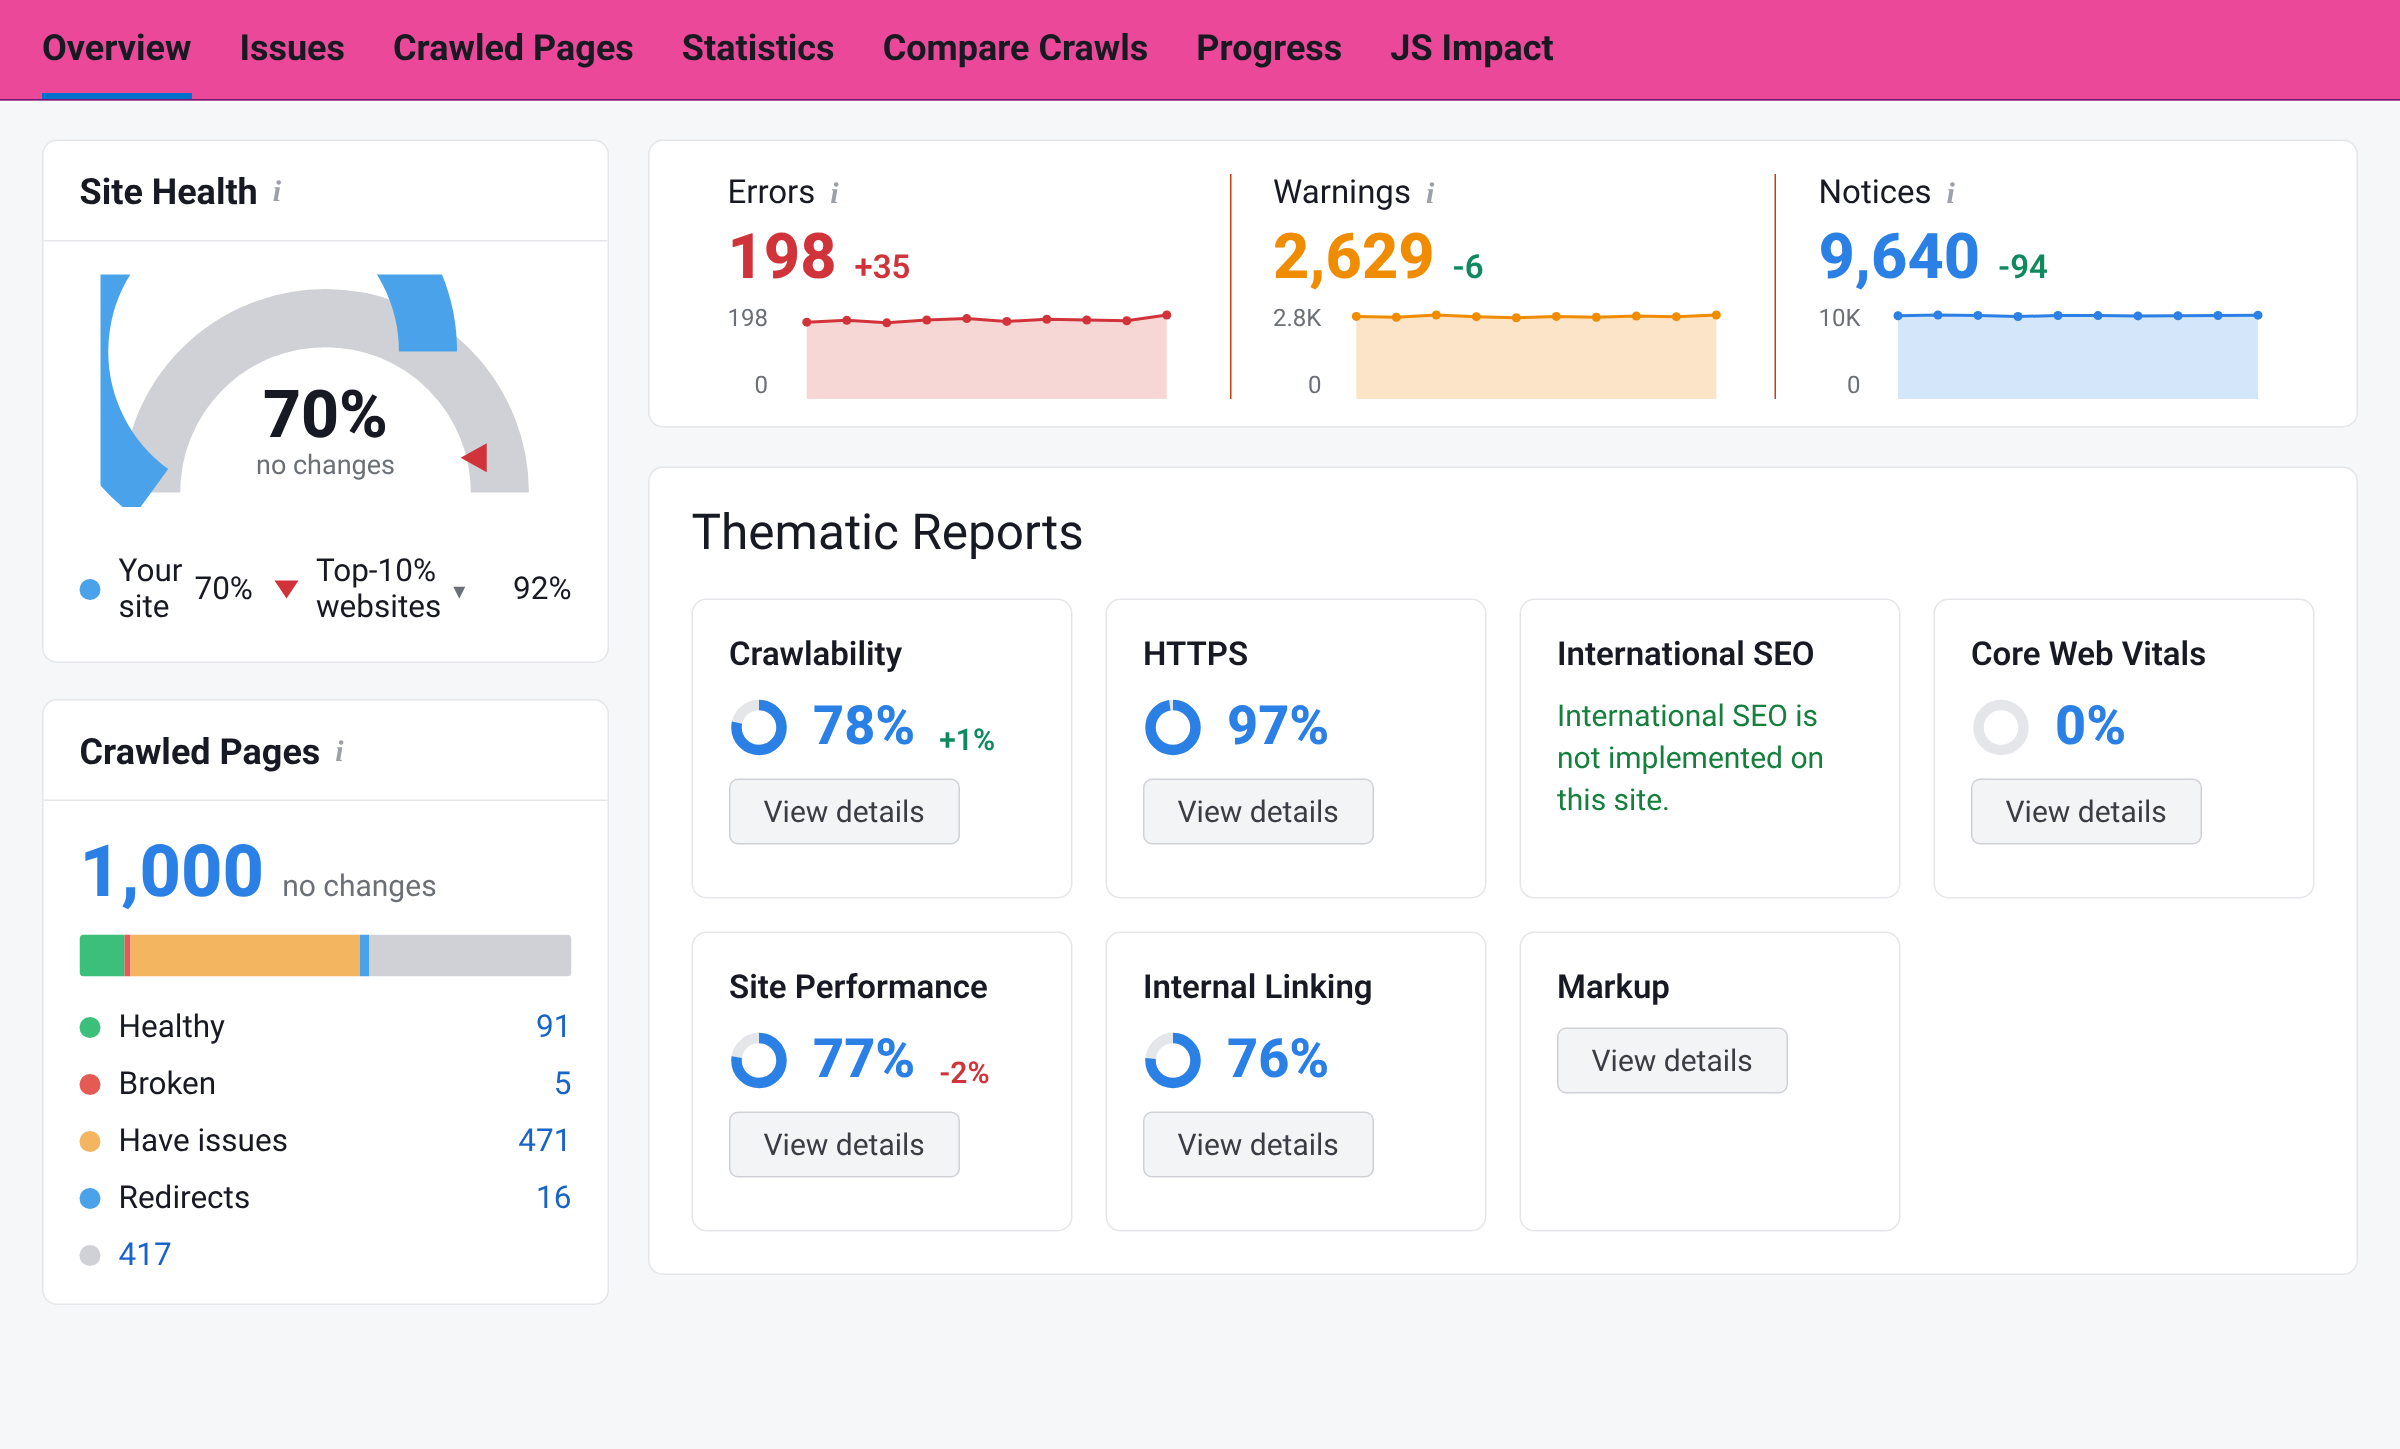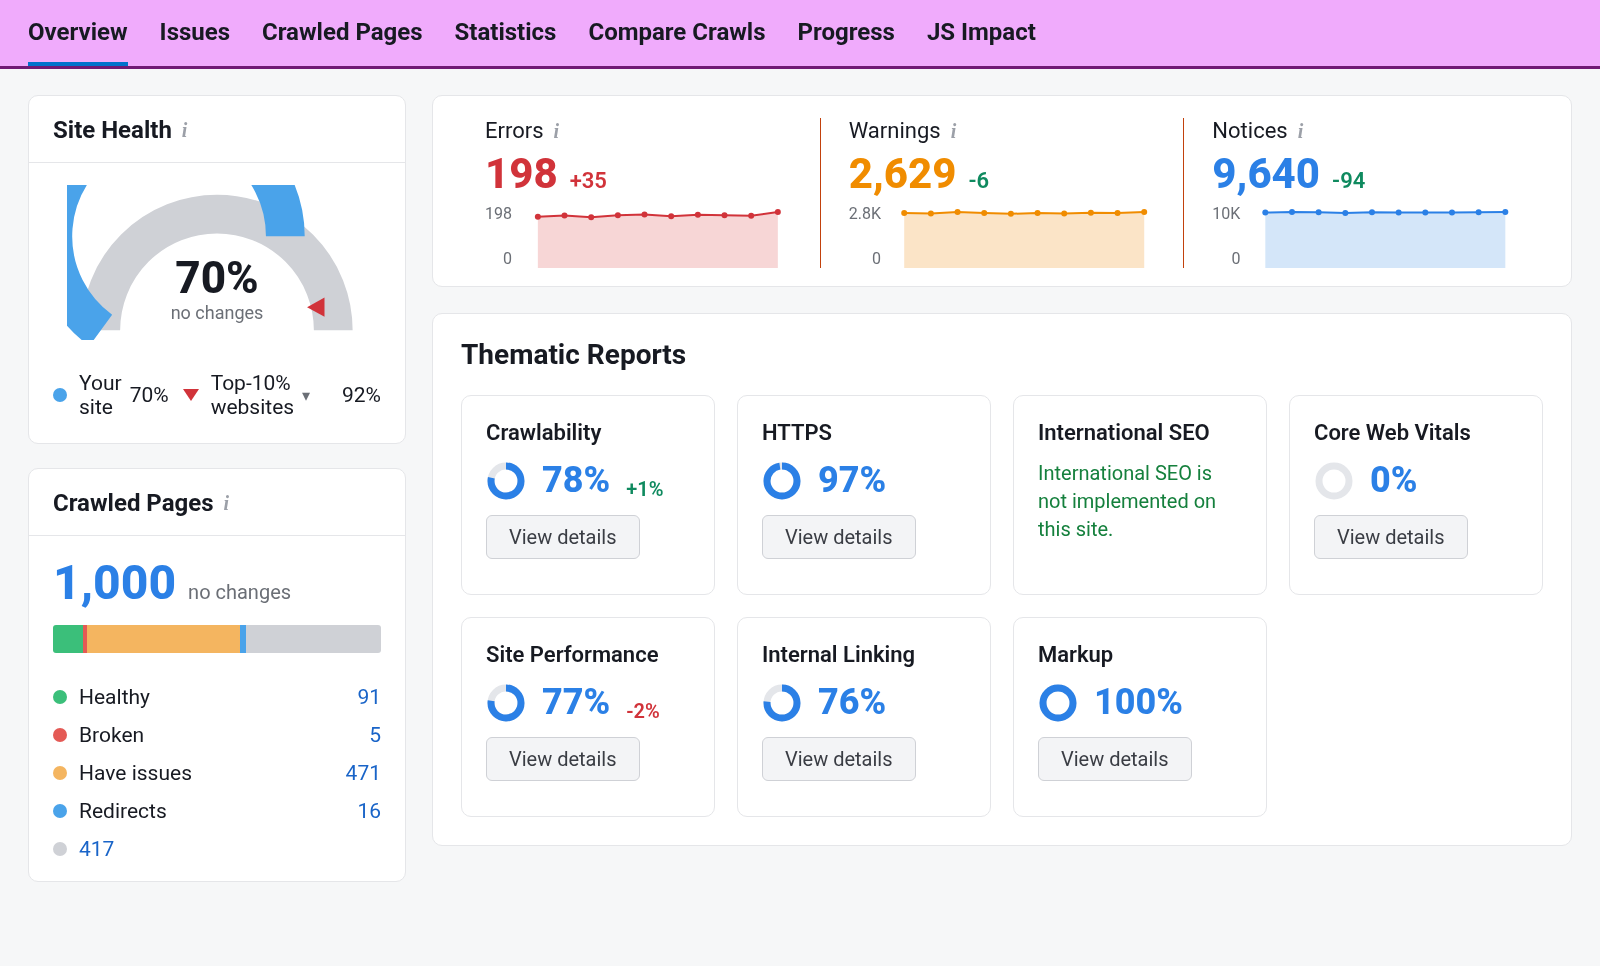--- a/index.html
+++ b/index.html
@@ -1,17 +1,17 @@
 <!DOCTYPE html>
 <html><head>
 <meta charset="utf-8">
 <style>
 *{box-sizing:border-box;margin:0;padding:0;font-family:-apple-system,BlinkMacSystemFont,"Segoe UI",Roboto,Helvetica,Arial,sans-serif}
 body{background:#f6f7f8;color:#171a22;width:1600px;height:966px;overflow:hidden}
-.tabs{display:flex;gap:32px;padding:10px 28px 0 28px;border-bottom:3px solid #701a75;background:#f0abfc}
+.tabs{display:flex;gap:32px;padding:10px 28px 0 28px;border-bottom:1px solid #701a75;background:#ec4899}
 .tab{font-size:24px;font-weight:700;color:#171a22;padding:8px 0 16px 0;cursor:pointer}
 .tab.active{border-bottom:4px solid #0071cd;color:#171a22}
 .layout{display:flex;gap:26px;padding:26px 28px}
 .left{width:378px;display:flex;flex-direction:column;gap:24px}
 .right{flex:1;display:flex;flex-direction:column;gap:26px}
 .card{background:#fff;border:1px solid #e5e6e9;border-radius:10px}
 .card-head{padding:20px 24px 18px 24px;border-bottom:1px solid #e5e6e9;display:flex;align-items:center;gap:10px}
 .card-head h2{font-size:24px;font-weight:700}
 .info-ic{color:#9ca0a8;font-style:italic;font-family:Georgia,serif;font-size:20px;font-weight:700}
 .sh-body{padding:16px 24px 24px 24px}
@@ -25,37 +25,37 @@
 .sh-row .tri{width:0;height:0;border-left:8px solid transparent;border-right:8px solid transparent;border-top:12px solid #d1333a;margin-right:12px}
 .sh-row .lbl{flex:1}
 .sh-row .chev{margin-left:8px;color:#6b6f76;font-size:16px}
 .sh-row .pct{font-weight:400;color:#171a22}
 .cp-body{padding:18px 24px 20px 24px}
 .cp-top{display:flex;align-items:baseline;gap:12px}
 .cp-num{font-size:48px;font-weight:800;color:#2b80e6}
 .cp-sub{font-size:20px;color:#6b6f76}
 .cp-bar{height:28px;width:100%;display:flex;border-radius:3px;overflow:hidden;margin-top:14px}
 .cp-bar div{height:100%}
-.cp-list{margin-top:32px;display:flex;flex-direction:column;gap:14px}
+.cp-list{margin-top:22px;display:flex;flex-direction:column;gap:14px}
 .cp-row{display:flex;align-items:center;font-size:21px}
 .cp-row .dot{width:14px;height:14px;border-radius:50%;margin-right:12px}
 .cp-row .lbl{flex:1}
 .cp-row .val{color:#1964c8}
 .stats{display:flex;background:#fff;border:1px solid #e5e6e9;border-radius:10px;padding:22px 24px 18px 24px;gap:0}
 .stat{flex:1;padding:0 28px}
 .stat+.stat{border-left:1px solid #c2410c}
 .stat-h{display:flex;align-items:flex-end;gap:10px;font-size:22px;color:#171a22}
 .stat-v{display:flex;align-items:baseline;gap:12px;margin-top:6px}
 .stat-n{font-size:42px;font-weight:800}
 .stat-d{font-size:22px;font-weight:600}
 .mini{display:flex;gap:12px;margin-top:6px}
 .mini-y{display:flex;flex-direction:column;justify-content:space-between;height:64px;font-size:16px;color:#6b6f76;text-align:right}
 .mini-svg{flex:1;height:64px}.c-warn{color:#f08c00}
 .d-pos{color:#0f8a5f}.d-neg{color:#d1333a}
-.thematic-h{padding:24px 28px 10px 28px;font-size:28px;font-weight:700}
+.thematic-h{padding:24px 28px 10px 28px;font-size:33px;font-weight:400}
 .th-grid{display:grid;grid-template-columns:repeat(4,1fr);gap:22px;padding:14px 28px 28px 28px}
 .th-card{border:1px solid #e5e6e9;border-radius:10px;padding:24px 24px 22px 24px;display:flex;flex-direction:column;gap:14px;min-height:200px}
 .th-title{font-size:22px;font-weight:600;color:#171a22}
 .th-val{display:flex;align-items:flex-end;gap:16px}
 .th-pct{font-size:36px;font-weight:800;color:#2b80e6}
 .th-delta{font-size:20px;font-weight:600}
 .th-btn{align-self:flex-start;background:#f3f4f6;border:1px solid #cfd1d6;border-radius:6px;padding:9px 22px;font-size:20px;color:#3a3d44;cursor:pointer}
 .th-msg{font-size:20px;color:#15803d;line-height:1.4}
 .donut{width:40px;height:40px}
 </style>
@@ -308,25 +308,18 @@
               <svg class="donut" viewBox="0 0 40 40">
                 <circle cx="20" cy="20" r="15" fill="none" stroke="#e4e6ea" stroke-width="7"></circle>
                 <circle cx="20" cy="20" r="15" fill="none" stroke="#2b80e6" stroke-width="7" stroke-dasharray="71.62831250184728 94.24777960769379" transform="rotate(-90 20 20)"></circle>
               </svg>
               <span class="th-pct">76%</span>
             </div>
             <button class="th-btn">View details</button>
           </div>
           <div class="th-card">
             <div class="th-title">Markup</div>
-            <div class="th-val">
-              <svg class="donut" viewBox="0 0 40 40">
-                <circle cx="20" cy="20" r="15" fill="none" stroke="#e4e6ea" stroke-width="7"></circle>
-                <circle cx="20" cy="20" r="15" fill="none" stroke="#2b80e6" stroke-width="7" stroke-dasharray="94.24777960769379 94.24777960769379" transform="rotate(-90 20 20)"></circle>
-              </svg>
-              <span class="th-pct">100%</span>
-            </div>
             <button class="th-btn">View details</button>
           </div>
         </div>
     </div>
   </div>
 </div>
 
 </body></html>

